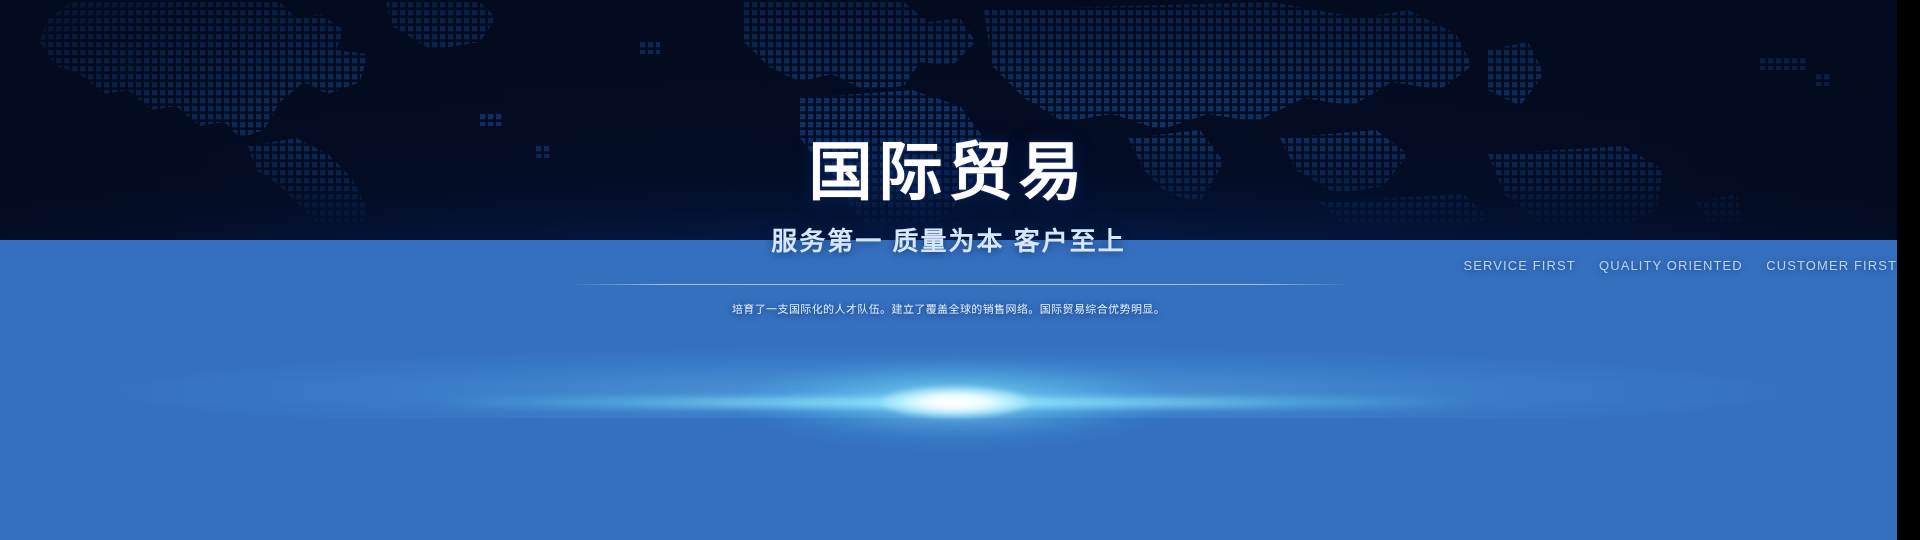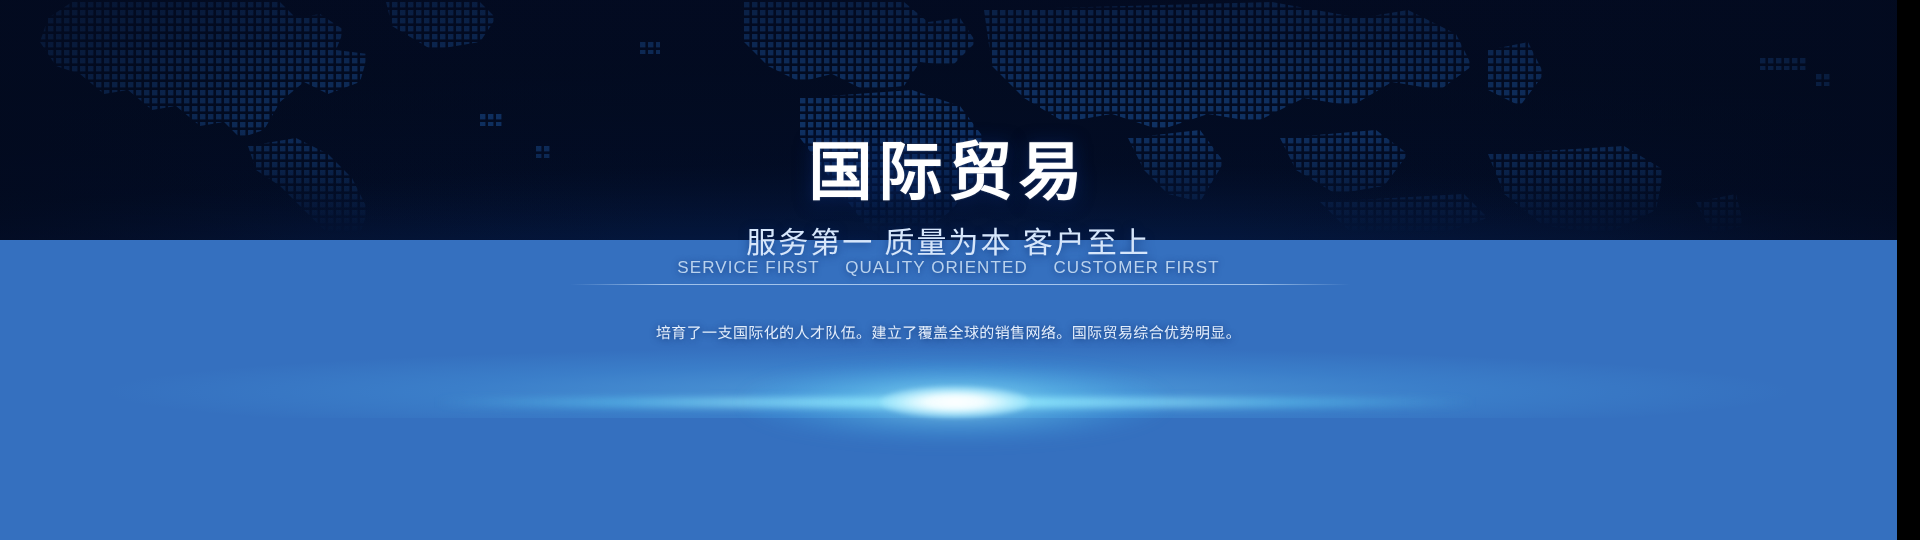--- a/index.html
+++ b/index.html
@@ -219,38 +219,39 @@
     font-weight: 700;
     letter-spacing: 6px;
     color: #ffffff;
     text-shadow: 0 2px 18px rgba(8,40,110,0.75), 0 0 2px rgba(255,255,255,0.35);
   }
 
   .subtitle-cn {
     position: absolute;
     left: 0; right: 0;
     top: 228px;
-    font-size: 30px;
+    font-size: 26px;
     line-height: 1;
-    font-weight: 400;
+    font-weight: 700;
     letter-spacing: 2px;
     color: #d6e6fb;
     text-shadow: 0 1px 10px rgba(6,32,92,0.7);
   }
 
   .subtitle-en {
     position: absolute;
     left: 0; right: 0;
     top: 259px;
-    font-size: 17px;
+    font-size: 13px;
     line-height: 1;
     font-weight: 400;
     letter-spacing: 1.1px;
     color: #b9d2ee;
     text-shadow: 0 1px 6px rgba(6,32,92,0.6);
+    text-align: right;
   }
   .subtitle-en .gap { display: inline-block; width: 14px; }
 
   .divider {
     position: absolute;
     left: 570px;
     top: 284px;
     width: 780px;
     height: 1px;
     background: linear-gradient(to right,
@@ -260,27 +261,26 @@
       rgba(175,205,240,0.85) 88%,
       rgba(175,205,240,0) 100%);
   }
 
   .body-copy {
     position: absolute;
     left: 0; right: 0;
     top: 298px;
   }
   .body-line {
-    font-size: 15px;
+    font-size: 11px;
     line-height: 22px;
     letter-spacing: 0.4px;
     color: #e3eefc;
     text-shadow: 0 1px 7px rgba(6,32,92,0.72);
     white-space: nowrap;
-    margin-top: 24px;
   }
 </style>
 </head>
 <body>
 
 <div id="banner">
 
   <div class="sky-base"></div>
   <div class="sky-corner-dark"></div>
 

